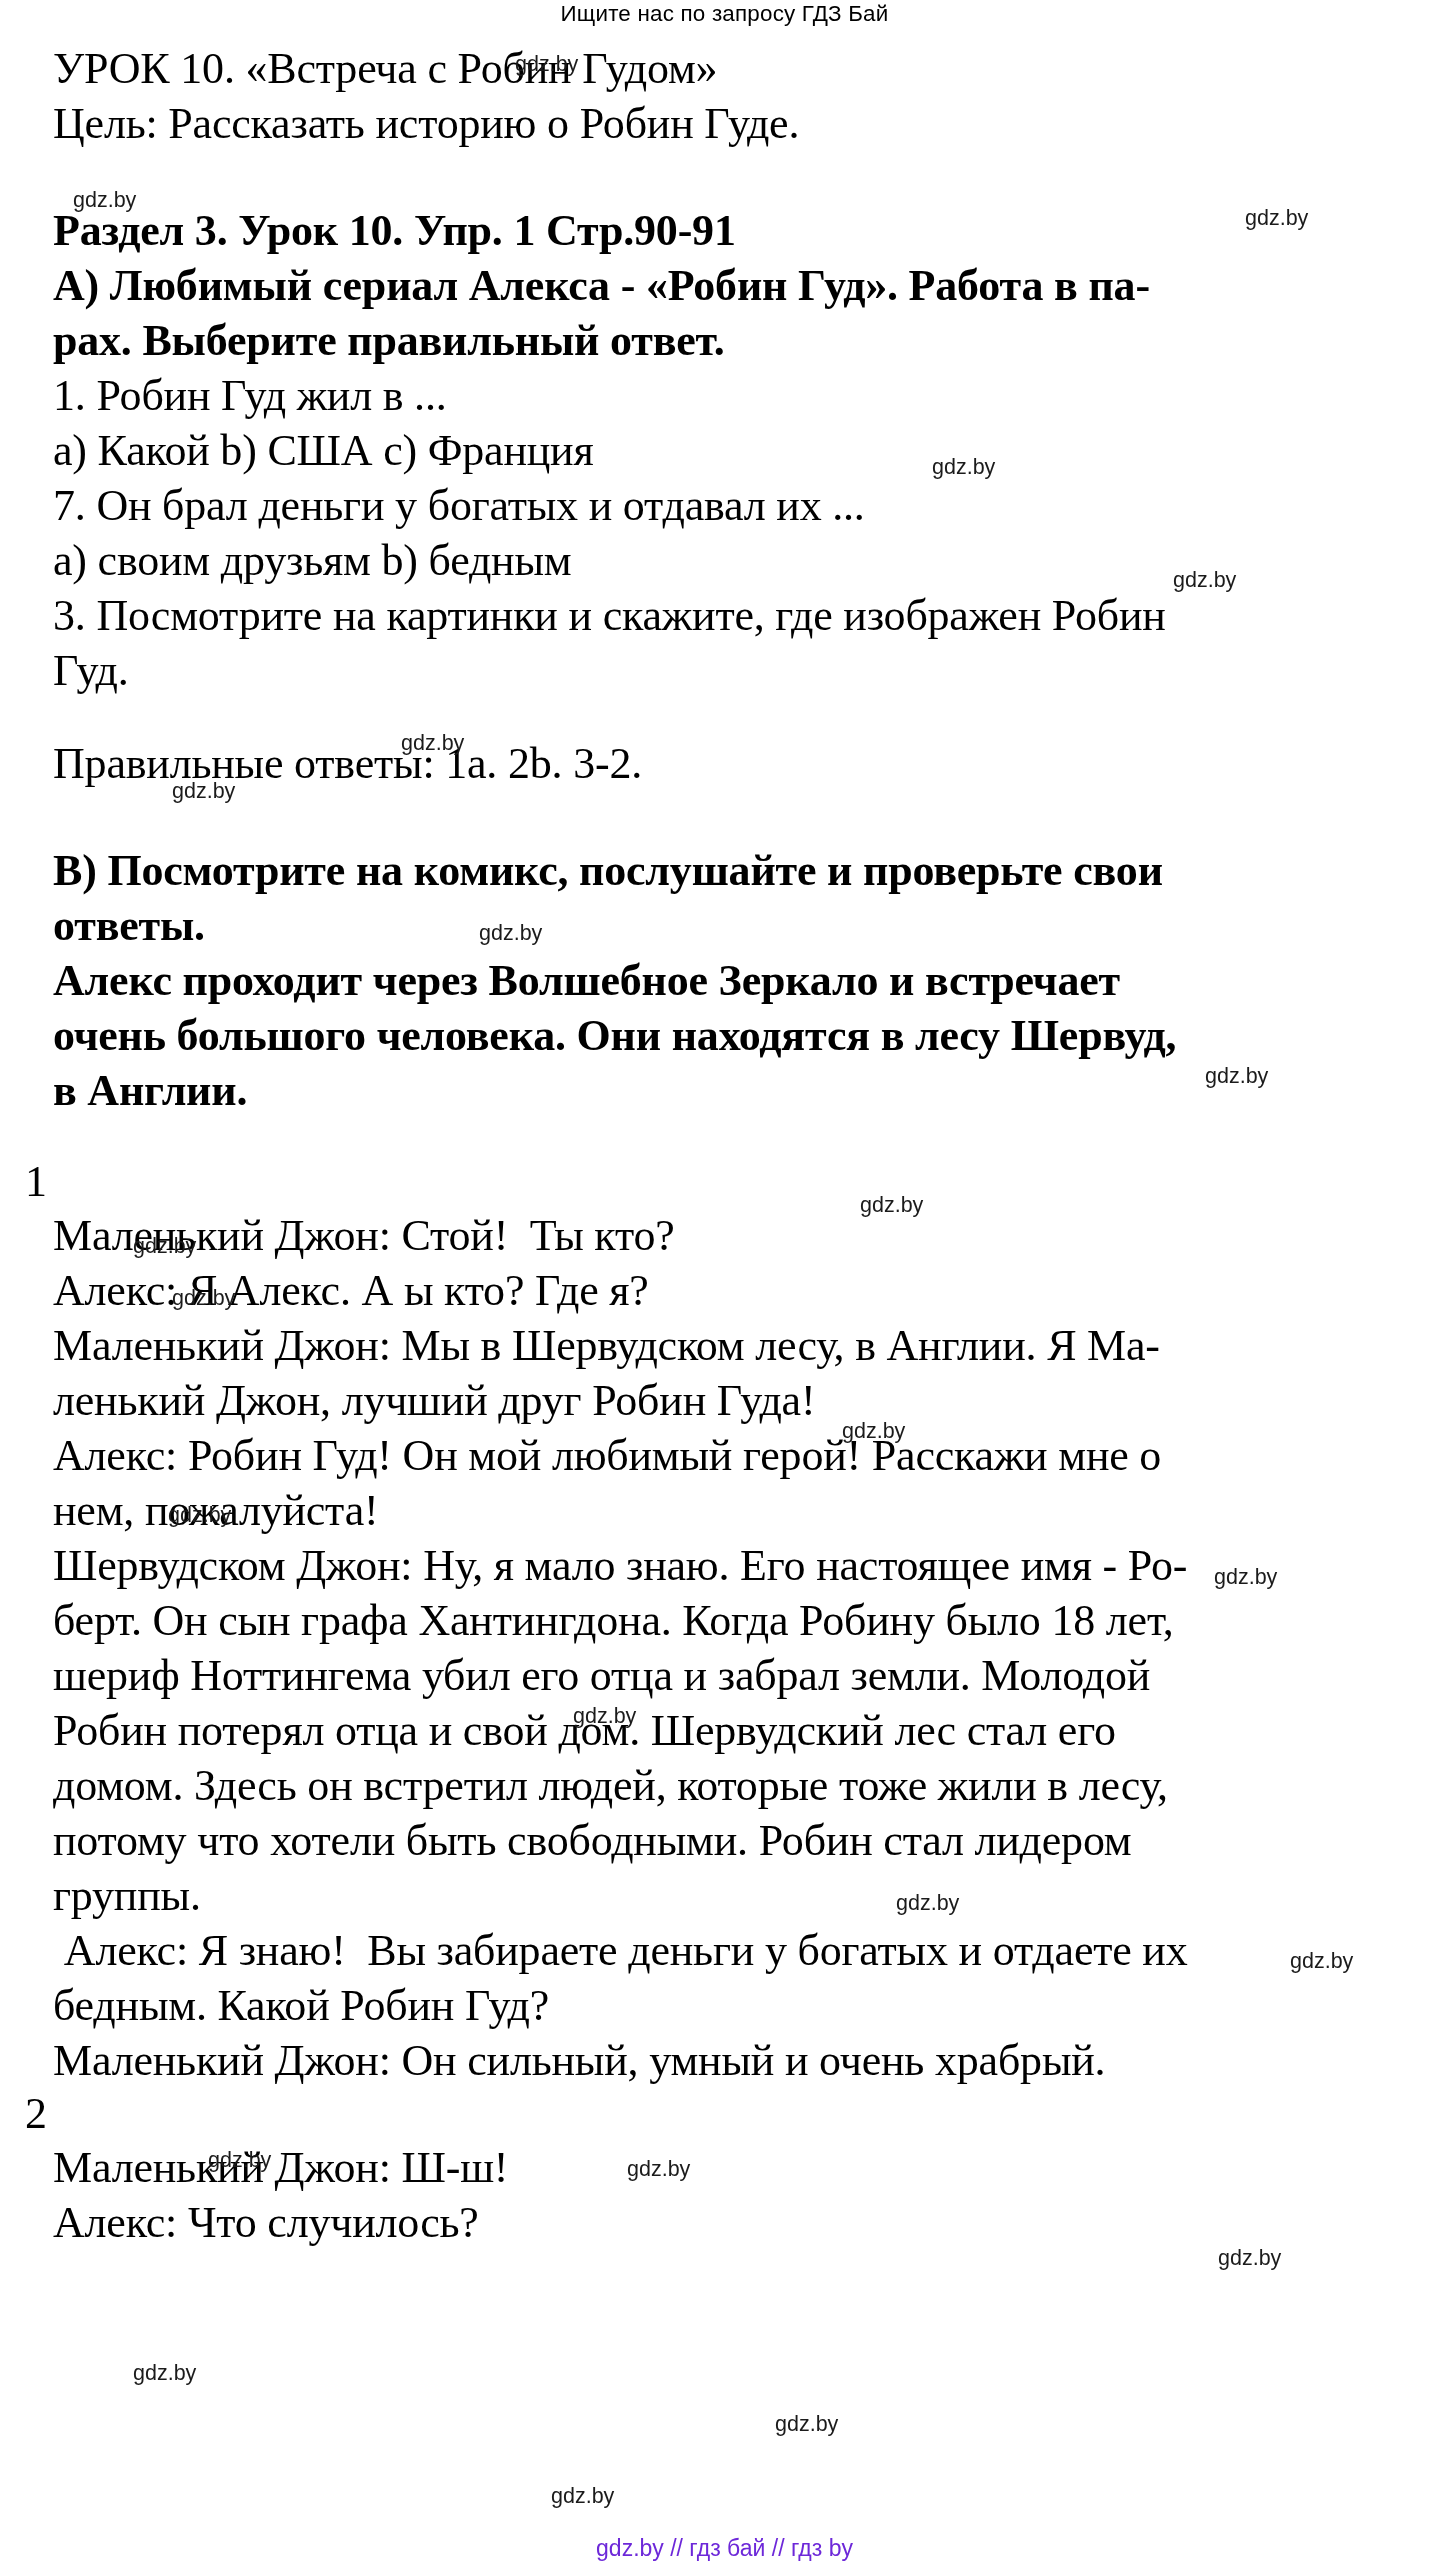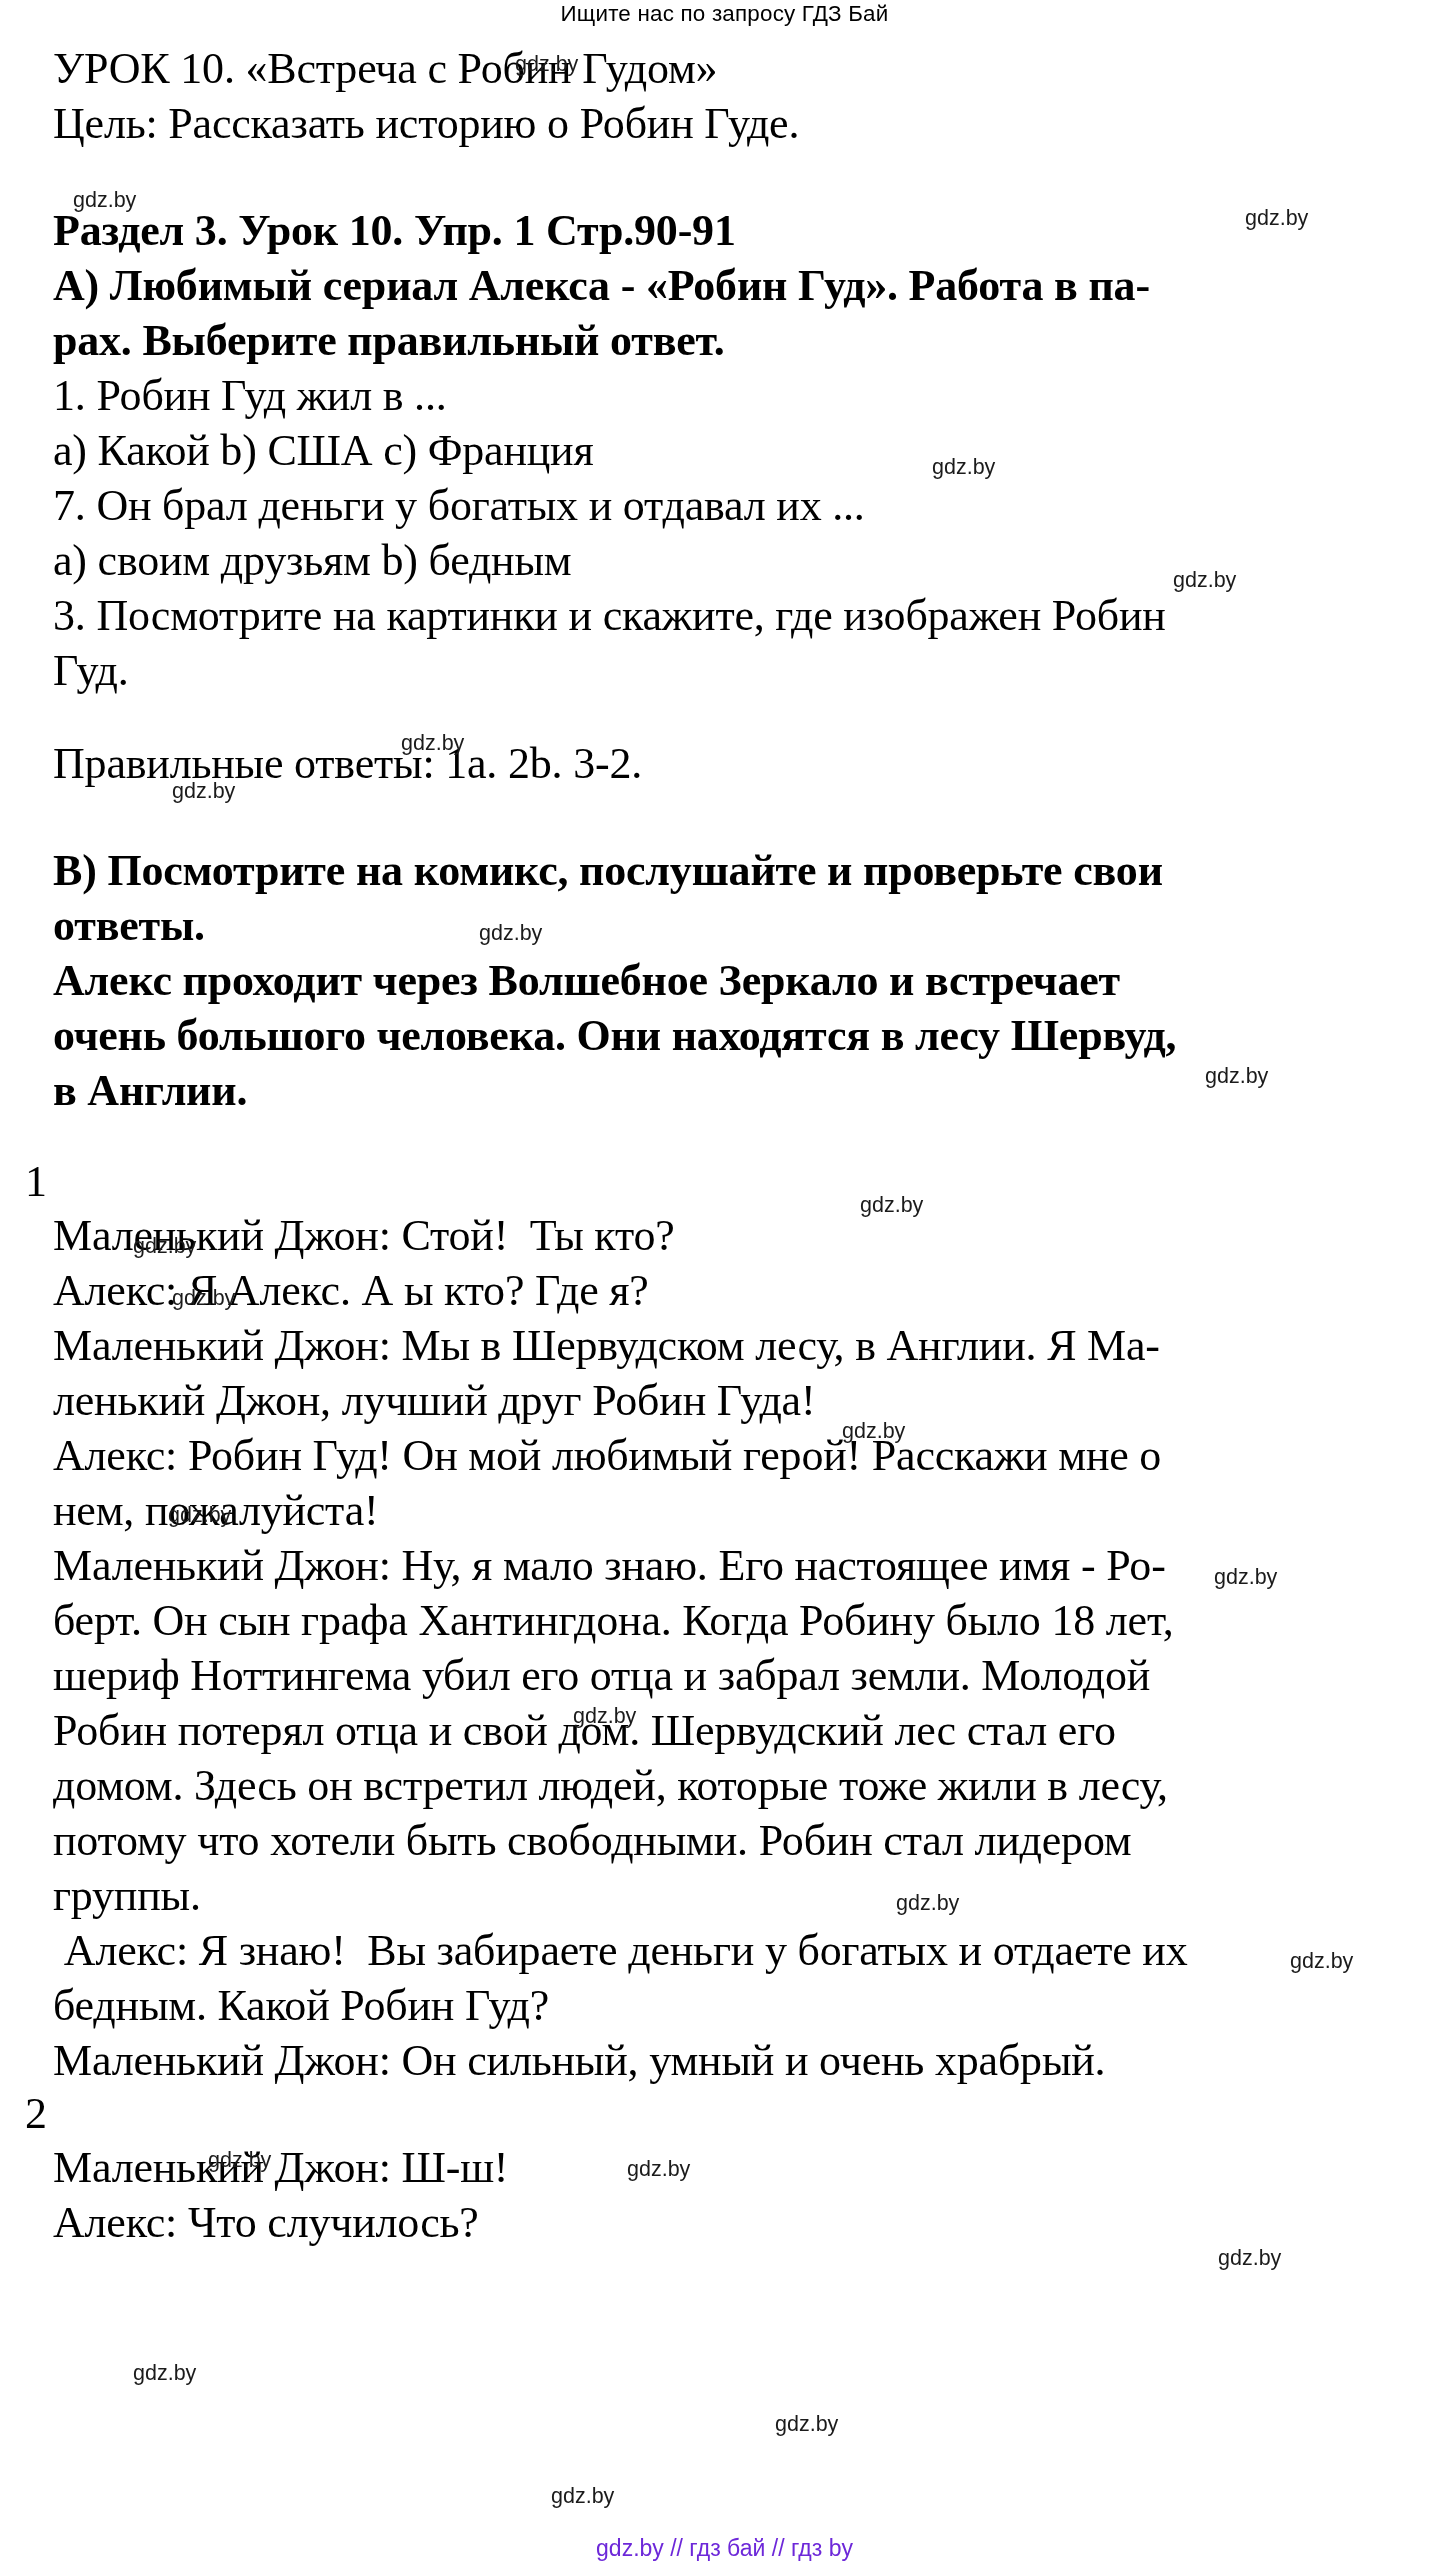--- a/index.html
+++ b/index.html
@@ -125,21 +125,21 @@
     <div class="spacer-md"></div>
 
     <div class="num-line">1</div>
 
     <div class="line">Маленький Джон: Стой!  Ты кто?</div>
     <div class="line">Алекс: Я Алекс. А ы кто? Где я?</div>
     <div class="line">Маленький Джон: Мы в Шервудском лесу, в Англии. Я Ма-</div>
     <div class="line">ленький Джон, лучший друг Робин Гуда!</div>
     <div class="line">Алекс: Робин Гуд! Он мой любимый герой! Расскажи мне о</div>
     <div class="line">нем, пожалуйста!</div>
-    <div class="line">Маленький Джон: Ну, я мало знаю. Его настоящее имя - Ро-</div>
+    <div class="line">Шервудском Джон: Ну, я мало знаю. Его настоящее имя - Ро-</div>
     <div class="line">берт. Он сын графа Хантингдона. Когда Робину было 18 лет,</div>
     <div class="line">шериф Ноттингема убил его отца и забрал земли. Молодой</div>
     <div class="line">Робин потерял отца и свой дом. Шервудский лес стал его</div>
     <div class="line">домом. Здесь он встретил людей, которые тоже жили в лесу,</div>
     <div class="line">потому что хотели быть свободными. Робин стал лидером</div>
     <div class="line">группы.</div>
     <div class="line"> Алекс: Я знаю!  Вы забираете деньги у богатых и отдаете их</div>
     <div class="line">бедным. Какой Робин Гуд?</div>
     <div class="line">Маленький Джон: Он сильный, умный и очень храбрый.</div>
 

